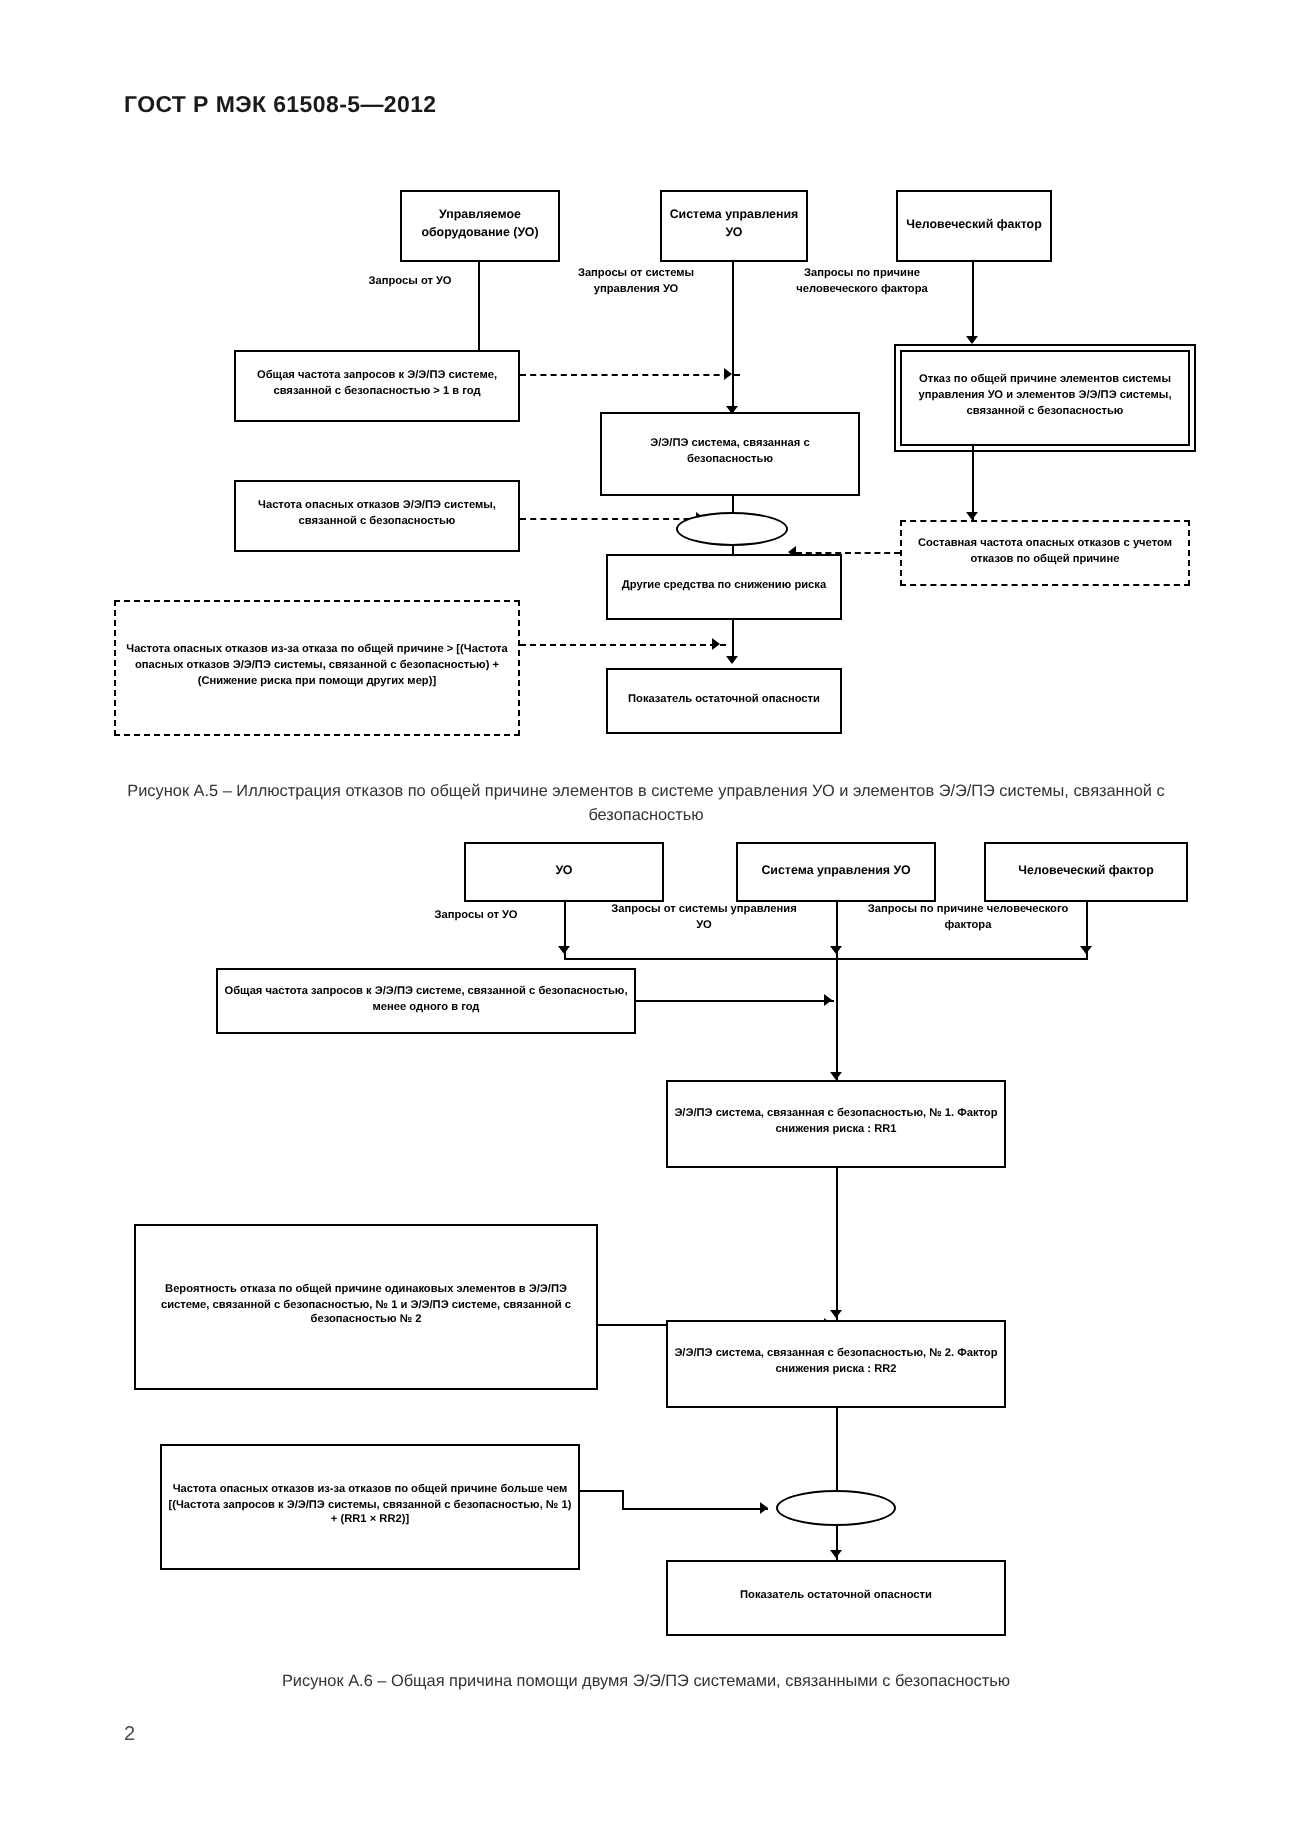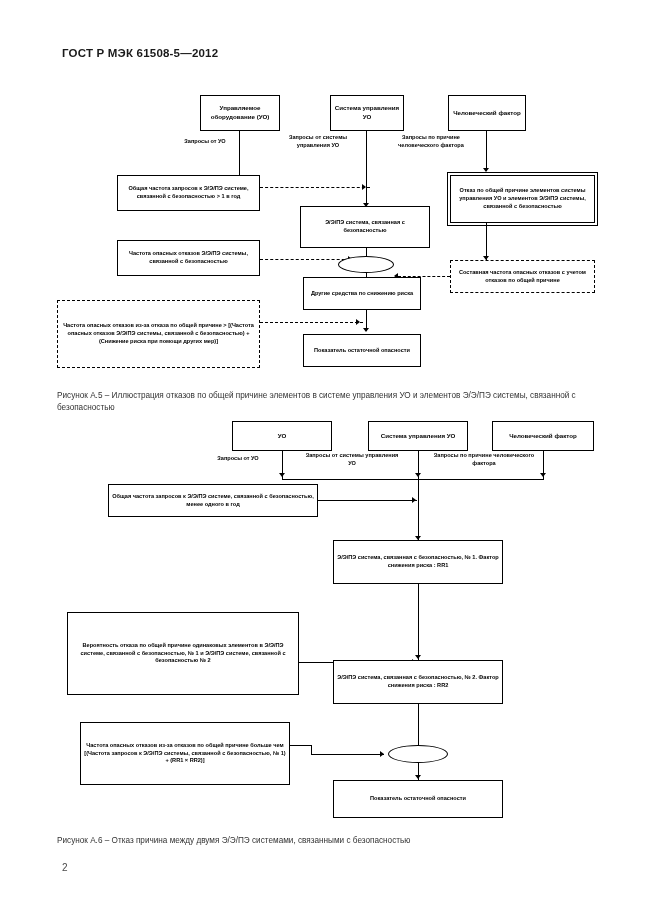--- a/index.html
+++ b/index.html
@@ -35,20 +35,21 @@
     position: absolute;
     left: 62px;
     top: 862px;
     font-size: 10px;
     color: #4a4a4a;
   }
   .caption {
     position: absolute;
     font-size: 8.2px;
     color: #333333;
+    text-align: center;
     line-height: 1.45;
   }
   
   .box {
     position: absolute;
     box-sizing: border-box;
     border: 1.6px solid #000;
     background: #ffffff;
     display: flex;
     align-items: center;
@@ -229,17 +230,17 @@
     <div class="arr-d" style="left:415px; top:775px;"></div>
 
     <div class="box" style="left:80px; top:722px; width:210px; height:63px;">Частота опасных отказов из-за отказов по общей причине больше чем [(Частота запросов к Э/Э/ПЭ системы, связанной с безопасностью, № 1) + (RR1 × RR2)]</div>
     <div class="ln h" style="left:290px; top:745px; width:22px;"></div>
     <div class="ln v" style="left:311px; top:745px; height:9px;"></div>
     <div class="ln h" style="left:311px; top:754px; width:73px;"></div>
     <div class="arr-r" style="left:380px; top:751px;"></div>
 
     <div class="box" style="left:333px; top:780px; width:170px; height:38px;">Показатель остаточной опасности</div>
 
-    <div class="caption" style="left:57px; top:835px; width:532px;">Рисунок А.6 – Отказ причина между двумя Э/Э/ПЭ системами, связанными с безопасностью</div>
+    <div class="caption" style="left:57px; top:835px; width:532px;">Рисунок А.6 – Общая причина помощи двумя Э/Э/ПЭ системами, связанными с безопасностью</div>
   </div>
 
   <div class="page-number">2</div>
 </div>
 
 </body></html>

